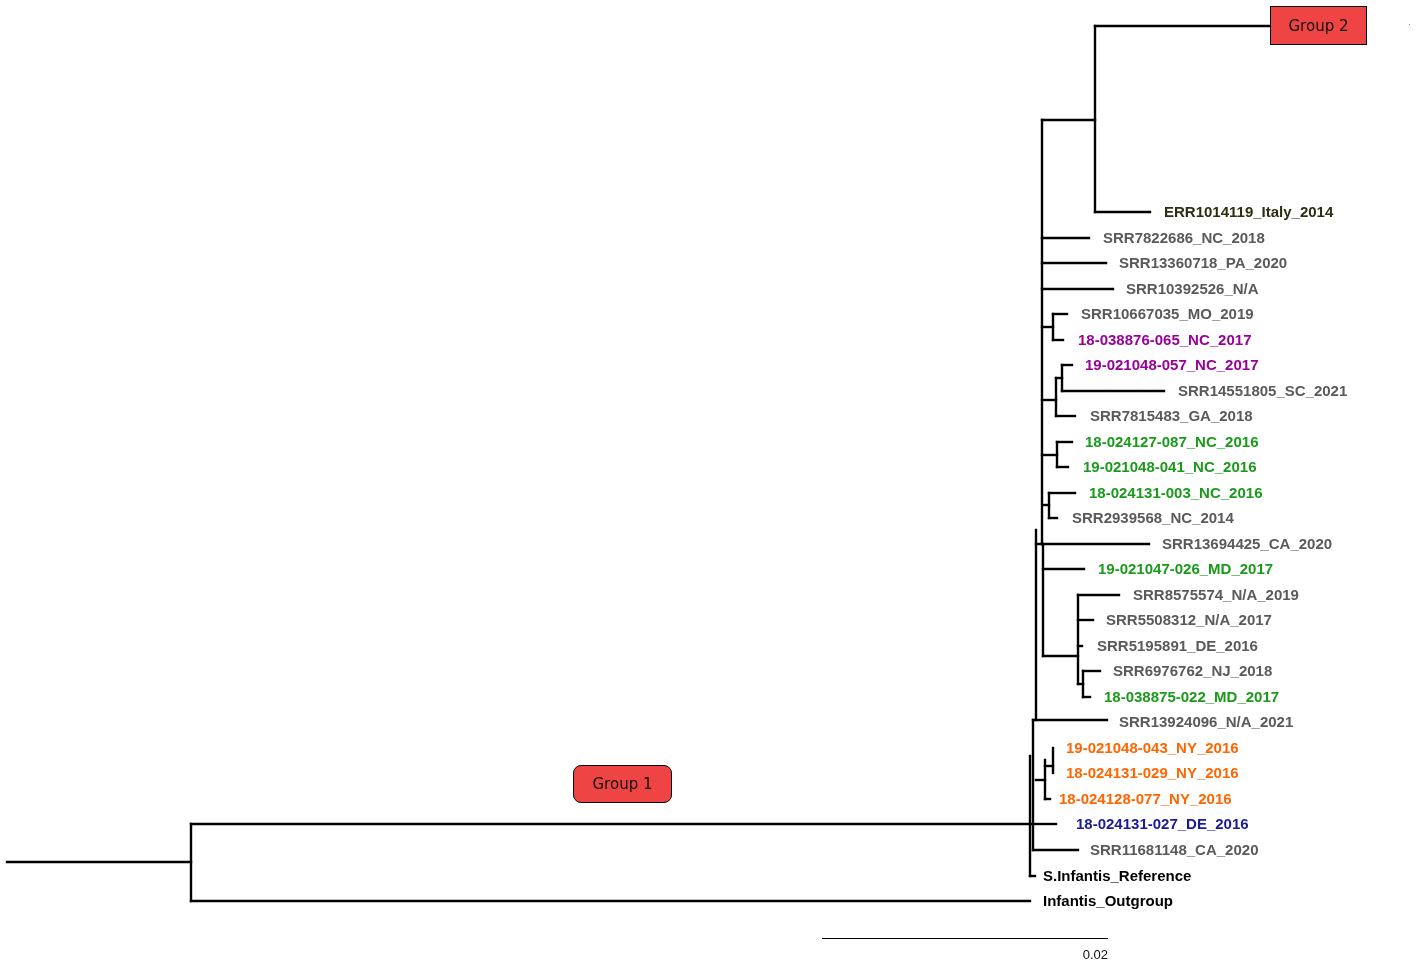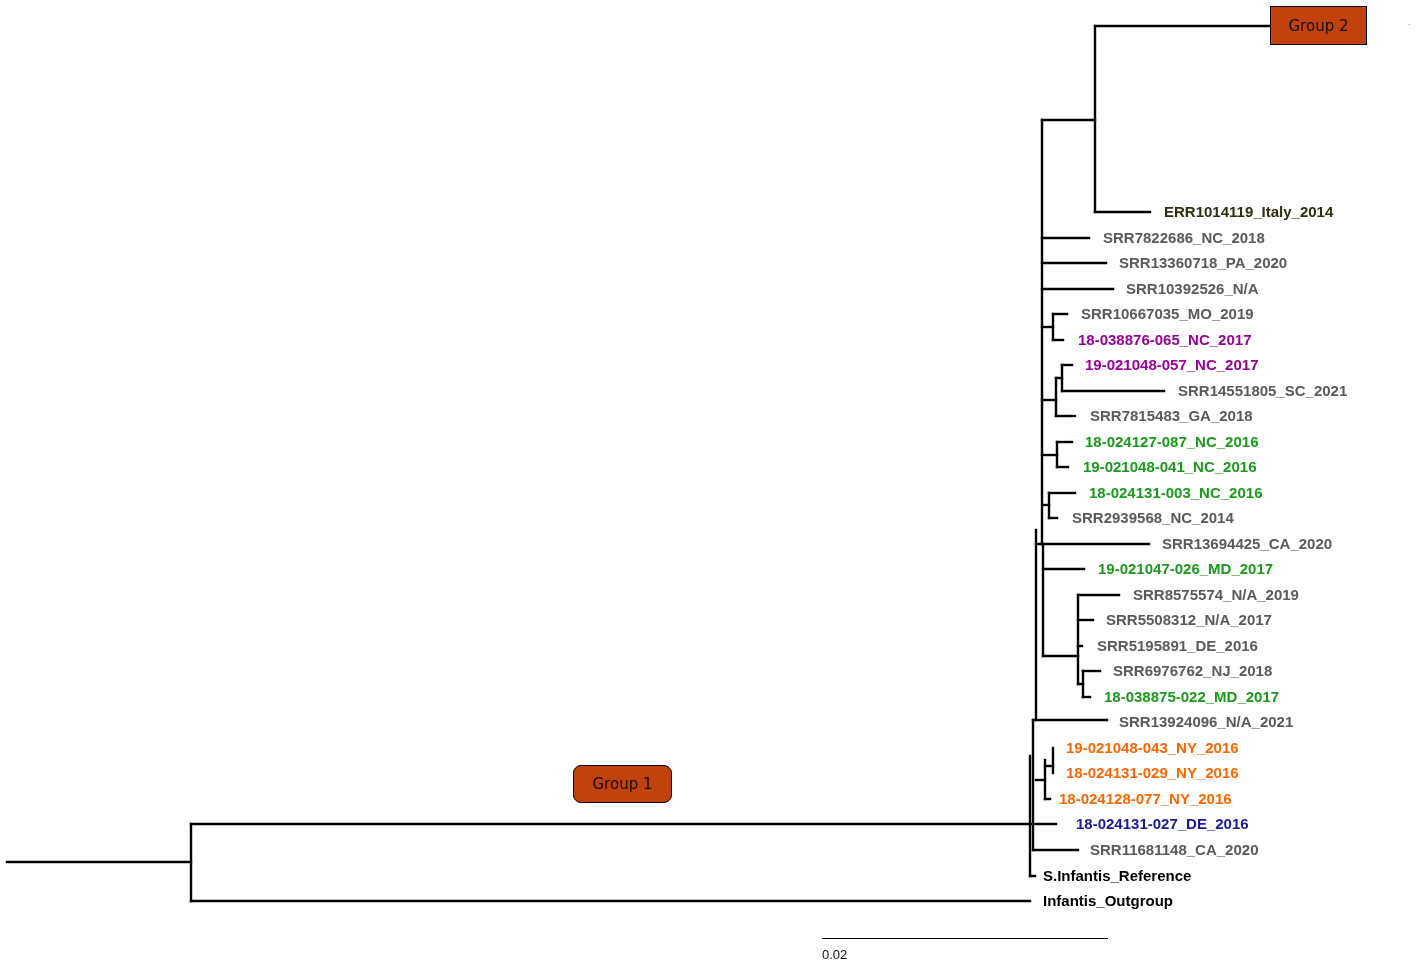--- a/index.html
+++ b/index.html
@@ -1,22 +1,22 @@
 <!DOCTYPE html>
 <html><head>
   <meta charset="utf-8">
   <style>
     html, body { margin: 0; padding: 0; background: #ffffff; }
     body { width: 1418px; height: 965px; overflow: hidden; position: relative; font-family: "Liberation Sans", sans-serif; }
     #tree { position: absolute; left: 0; top: 0; width: 1418px; height: 965px; }
     .branch { stroke: #000; stroke-width: 2.4; fill: none; stroke-linecap: square; }
     .leaf-label { font-family: "Liberation Sans", sans-serif; font-size: 15px; font-weight: bold; dominant-baseline: middle; }
-    .group-box { position: absolute; background: #c2410c; border: 1.5px solid #000; font-family: "DejaVu Sans", sans-serif; font-size: 15px; color: #111; display: flex; align-items: center; justify-content: center; box-sizing: border-box; }
+    .group-box { position: absolute; background: #ef4444; border: 1.5px solid #000; font-family: "DejaVu Sans", sans-serif; font-size: 15px; color: #111; display: flex; align-items: center; justify-content: center; box-sizing: border-box; }
     .scale-bar { position: absolute; height: 0; border-top: 1.5px solid #000; }
-    .scale-label { position: absolute; font-family: "Liberation Sans", sans-serif; font-size: 13px; color: #111; text-align: left; }
+    .scale-label { position: absolute; font-family: "Liberation Sans", sans-serif; font-size: 13px; color: #111; text-align: right; }
     .stray-dot { position: absolute; width: 1px; height: 1px; background: #999; }
   </style>
 </head>
 <body>
 
 <svg id="tree" xmlns="http://www.w3.org/2000/svg" width="1418" height="965" viewBox="0 0 1418 965">
   <g id="branches">
       <line x1="7" y1="862" x2="191" y2="862" class="branch"></line>
       <line x1="191" y1="824" x2="191" y2="901" class="branch"></line>
       <line x1="191" y1="901" x2="1030" y2="901" class="branch"></line>

